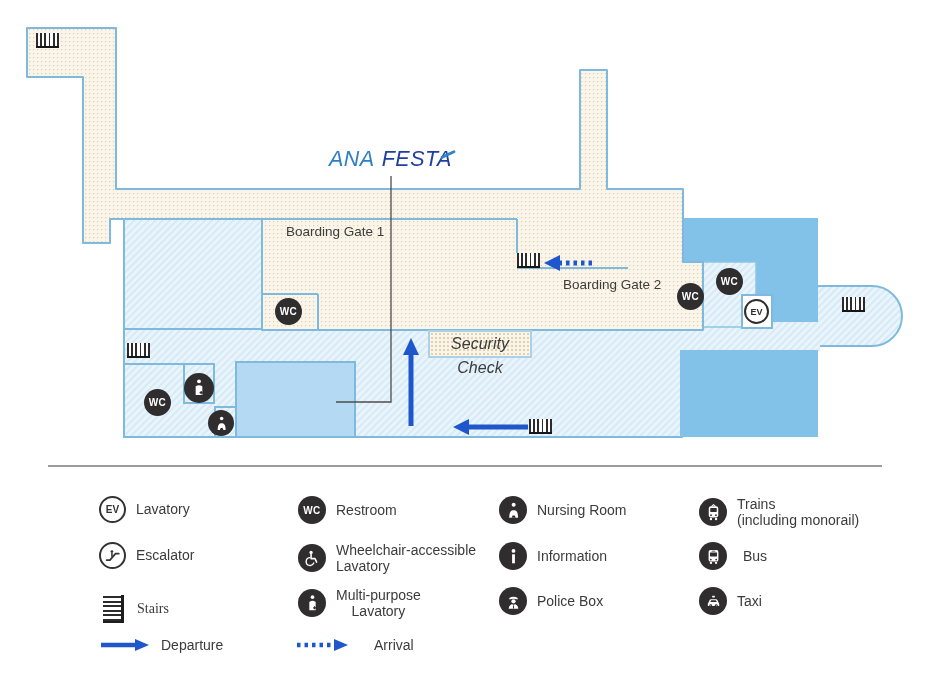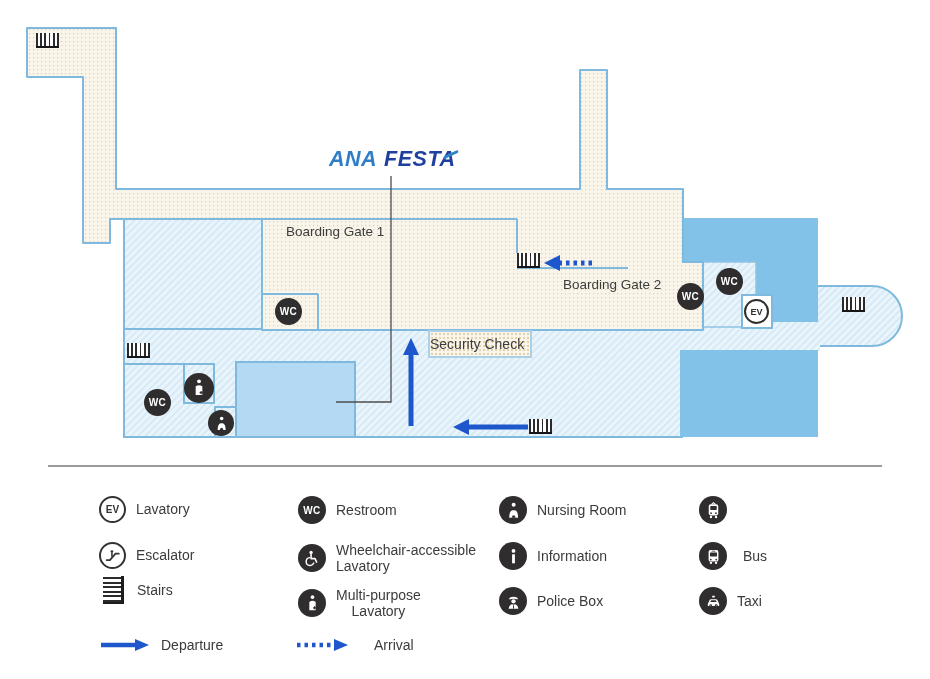--- a/index.html
+++ b/index.html
@@ -12,26 +12,26 @@
   #map-svg { position:absolute; left:0; top:0; }
 
   .map-label { position:absolute; font-size:13.5px; color:#3c3c3c; white-space:nowrap; }
 
   .security-box {
     position:absolute; left:428px; top:330px; width:100px; height:24px;
     background-color:#faf5ea;
     background-image:radial-gradient(#e3d0a8 0.7px, transparent 0.9px);
     background-size:4px 4px;
     border:2px solid #abd0e7;
-    font-size:14px; color:#3c3c3c; text-align:left; line-height:24px;
+    font-size:16px; color:#3c3c3c; text-align:center; line-height:24px;font-style:italic;
   }
 
   .logo {
     position:absolute; left:329px; top:147px;
-    font-style:italic; font-weight:700; font-size:21.5px; letter-spacing:.5px;
+    font-style:italic; font-weight:400; font-size:21.5px; letter-spacing:.5px;
     white-space:nowrap;
   }
   .logo .p1 { color:#2e7ec6; margin-right:7px; }
   .logo .p2 { color:#20409f; position:relative; }
   .logo .p2 .slash {
     position:absolute; right:-4px; top:6px; width:16px; height:3px;
     background:#2e86c9; transform:rotate(-25deg); border-radius:2px;
   }
 
   .stairs-map {
@@ -174,21 +174,21 @@
   <div class="legend-item" style="left:99px; top:542px;">
     <span class="l-ring">
       <svg width="18" height="18" viewBox="0 0 20 20">
         <path d="M3 14.5 H6.6 L12.8 7.4 H16.4" fill="none" stroke="#333" stroke-width="2" stroke-linecap="round"></path>
         <circle cx="8.8" cy="5" r="1.5" fill="#333"></circle>
         <path d="M8.8 6.8 V10.2" stroke="#333" stroke-width="1.7" stroke-linecap="round"></path>
       </svg>
     </span>
     <span class="legend-label">Escalator</span>
   </div>
-  <div class="legend-item" style="left:99px; top:576px;">
+  <div class="legend-item" style="left:99px; top:595px;font-family:Liberation Serif, serif;">
     <span class="l-stairs-wrap">
         <span class="l-stairs"></span>
       </span>
     <span class="legend-label">Stairs</span>
   </div>
   <div class="legend-item" style="left:99px; top:637px;">
     <svg width="52" height="14" viewBox="0 0 52 14">
       <line x1="2" y1="7" x2="37" y2="7" stroke="#1e56cc" stroke-width="4.5"></line>
       <polygon points="50,7 36,1 36,13" fill="#1e56cc"></polygon>
     </svg>
@@ -271,20 +271,24 @@
       <svg width="19" height="19" viewBox="0 0 24 24">
         <path d="M9.5 4.2 L12 2 L14.5 4.2" fill="none" stroke="#fff" stroke-width="1.3"></path>
         <rect x="6" y="4.2" width="12" height="14" rx="2.6" fill="#fff"></rect>
         <rect x="7.9" y="6.4" width="8.2" height="5" rx="0.6" fill="#2f2d2d"></rect>
         <circle cx="8.9" cy="15.4" r="1.1" fill="#2f2d2d"></circle>
         <circle cx="15.1" cy="15.4" r="1.1" fill="#2f2d2d"></circle>
         <circle cx="8.8" cy="20.2" r="1.5" fill="#fff"></circle>
         <circle cx="15.2" cy="20.2" r="1.5" fill="#fff"></circle>
       </svg>
     </span>
+    <span class="legend-label">
+      <div>Trains</div>
+      <div>(including monorail)</div>
+    </span>
   </div>
   <div class="legend-item" style="left:699px; top:542px;gap:16px;">
     <span class="l-disc">
       <svg width="19" height="19" viewBox="0 0 24 24">
         <rect x="5.8" y="3.8" width="12.4" height="14.6" rx="2.4" fill="#fff"></rect>
         <rect x="9.6" y="4.6" width="4.8" height="1.2" rx="0.4" fill="#2f2d2d"></rect>
         <rect x="7.6" y="6.8" width="8.8" height="5.2" rx="0.5" fill="#2f2d2d"></rect>
         <circle cx="8.6" cy="15.8" r="1.1" fill="#2f2d2d"></circle>
         <circle cx="15.4" cy="15.8" r="1.1" fill="#2f2d2d"></circle>
         <circle cx="8.8" cy="20" r="1.5" fill="#fff"></circle>

